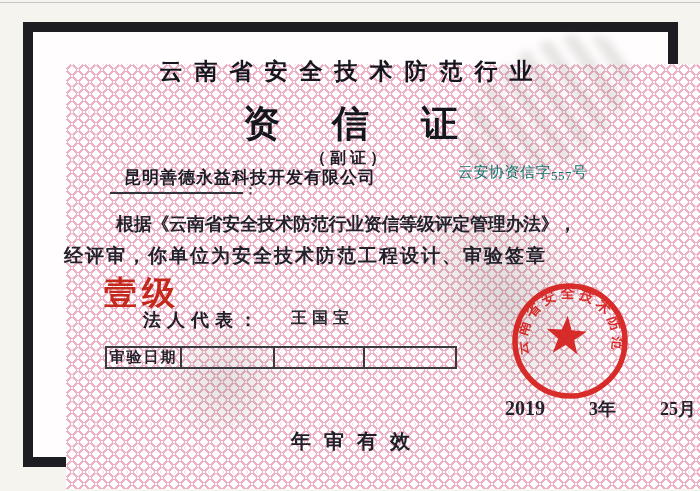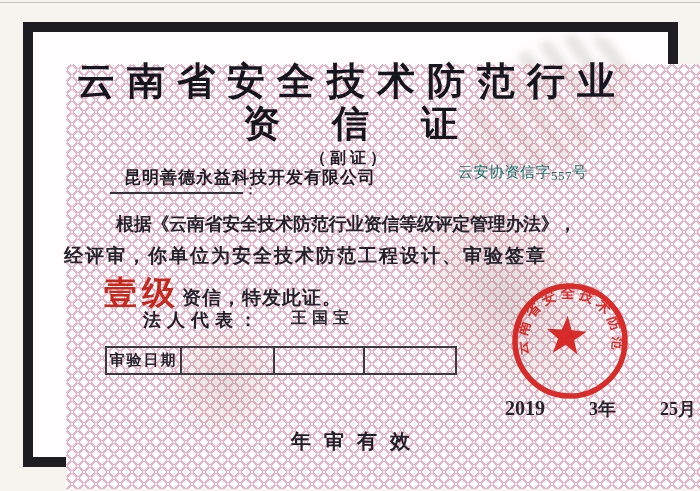--- a/index.html
+++ b/index.html
@@ -25,21 +25,21 @@
              background:repeating-linear-gradient(90deg, rgba(120,115,112,.20) 0 12px, rgba(0,0,0,0) 12px 24px);
              filter:blur(4px); border-radius:50%; }
   .bleed-2 { left:420px; top:160px; width:170px; height:270px; transform:rotate(-36deg);
              background:radial-gradient(ellipse, rgba(122,117,112,.26), rgba(0,0,0,0) 70%);
              filter:blur(5px); }
   .bleed-3 { left:160px; top:315px; width:130px; height:130px; transform:rotate(-40deg);
              background:radial-gradient(ellipse, rgba(122,117,112,.22), rgba(0,0,0,0) 70%);
              filter:blur(5px); }
 
   .title1 { position:absolute; left:33px; top:56px; width:635px; text-align:center;
-            font-size:38px; font-weight:bold; color:#16161f; letter-spacing:12px; padding-left:3px; }
+            font-size:23px; font-weight:bold; color:#16161f; letter-spacing:12px; padding-left:3px; }
   .title2 { position:absolute; left:33px; top:99px; width:635px; text-align:center;
             font-size:37px; font-weight:bold; color:#16161f; letter-spacing:52px; padding-left:52px; }
   .copy-label { position:absolute; left:250px; top:148px; width:200px; text-align:center;
             font-size:16px; font-weight:600; letter-spacing:4px; color:#20202a; }
 
   .company { position:absolute; left:124px; top:166px; font-size:17px; font-weight:bold;
              letter-spacing:1px; color:#1c1c26; }
   .company-line { position:absolute; left:110px; top:192px; width:133px; height:2px; background:#33333b; }
   .fill-mark { position:absolute; left:244px; top:181px; font-size:13px; font-weight:bold; color:#33333b; }
 
@@ -57,21 +57,21 @@
   .grade-suffix { font-size:19px; font-weight:600; color:#23232d; letter-spacing:1px; margin-left:2px; }
 
   .rep-line { position:absolute; left:143px; top:308px; white-space:nowrap; }
   .rep-label { font-size:18px; font-weight:bold; letter-spacing:6px; color:#20202a; }
   .rep-name { font-size:16px; font-weight:600; letter-spacing:5px; color:#2a2a33;
               margin-left:24px; position:relative; top:-3px; }
 
   .audit-table { position:absolute; left:105px; top:346px; border-collapse:collapse; table-layout:fixed; }
   .audit-table td { border:2px solid #3a3a40; padding:0; text-align:center; vertical-align:middle; }
   .audit-table tr.r1 td { height:45px; }
-  .audit-table tr.r2 td { height:27px; }
+  .audit-table tr.r2 td { height:21px; }
   .audit-table td.c0 { width:75px; }
   .audit-table td.c1 { width:93px; }
   .audit-table td.c2 { width:90px; }
   .audit-table td.c3 { width:92px; }
   .audit-table .lbl { font-size:15px; letter-spacing:2px; color:#23232d; font-weight:600; }
 
   .seal { position:absolute; left:505px; top:276px; width:130px; height:130px;
           transform:rotate(4deg); opacity:.93; }
   .seal text { font-size:14px; font-weight:bold; letter-spacing:4px;
                font-family:"Liberation Serif","DejaVu Serif",serif; }
@@ -108,21 +108,20 @@
   <div class="company-line"></div>
   <div class="fill-mark">：</div>
 
   <div class="certno"><span>云安协资信字</span><span class="num">557</span><span>号</span></div>
 
   <div class="body1">根据《云南省安全技术防范行业资信等级评定管理办法》，</div>
   <div class="body2">经评审，你单位为安全技术防范工程设计、审验签章</div>
 
   <div class="grade-line">
     <span class="grade">壹级</span>
-    <span class="grade-suffix">资信，特发此证。</span>
   </div>
 
   <div class="rep-line">
     <span class="rep-label">法人代表：</span>
     <span class="rep-name">王国宝</span>
   </div>
 
   <table class="audit-table">
     <tbody>
     <tr class="r2">

